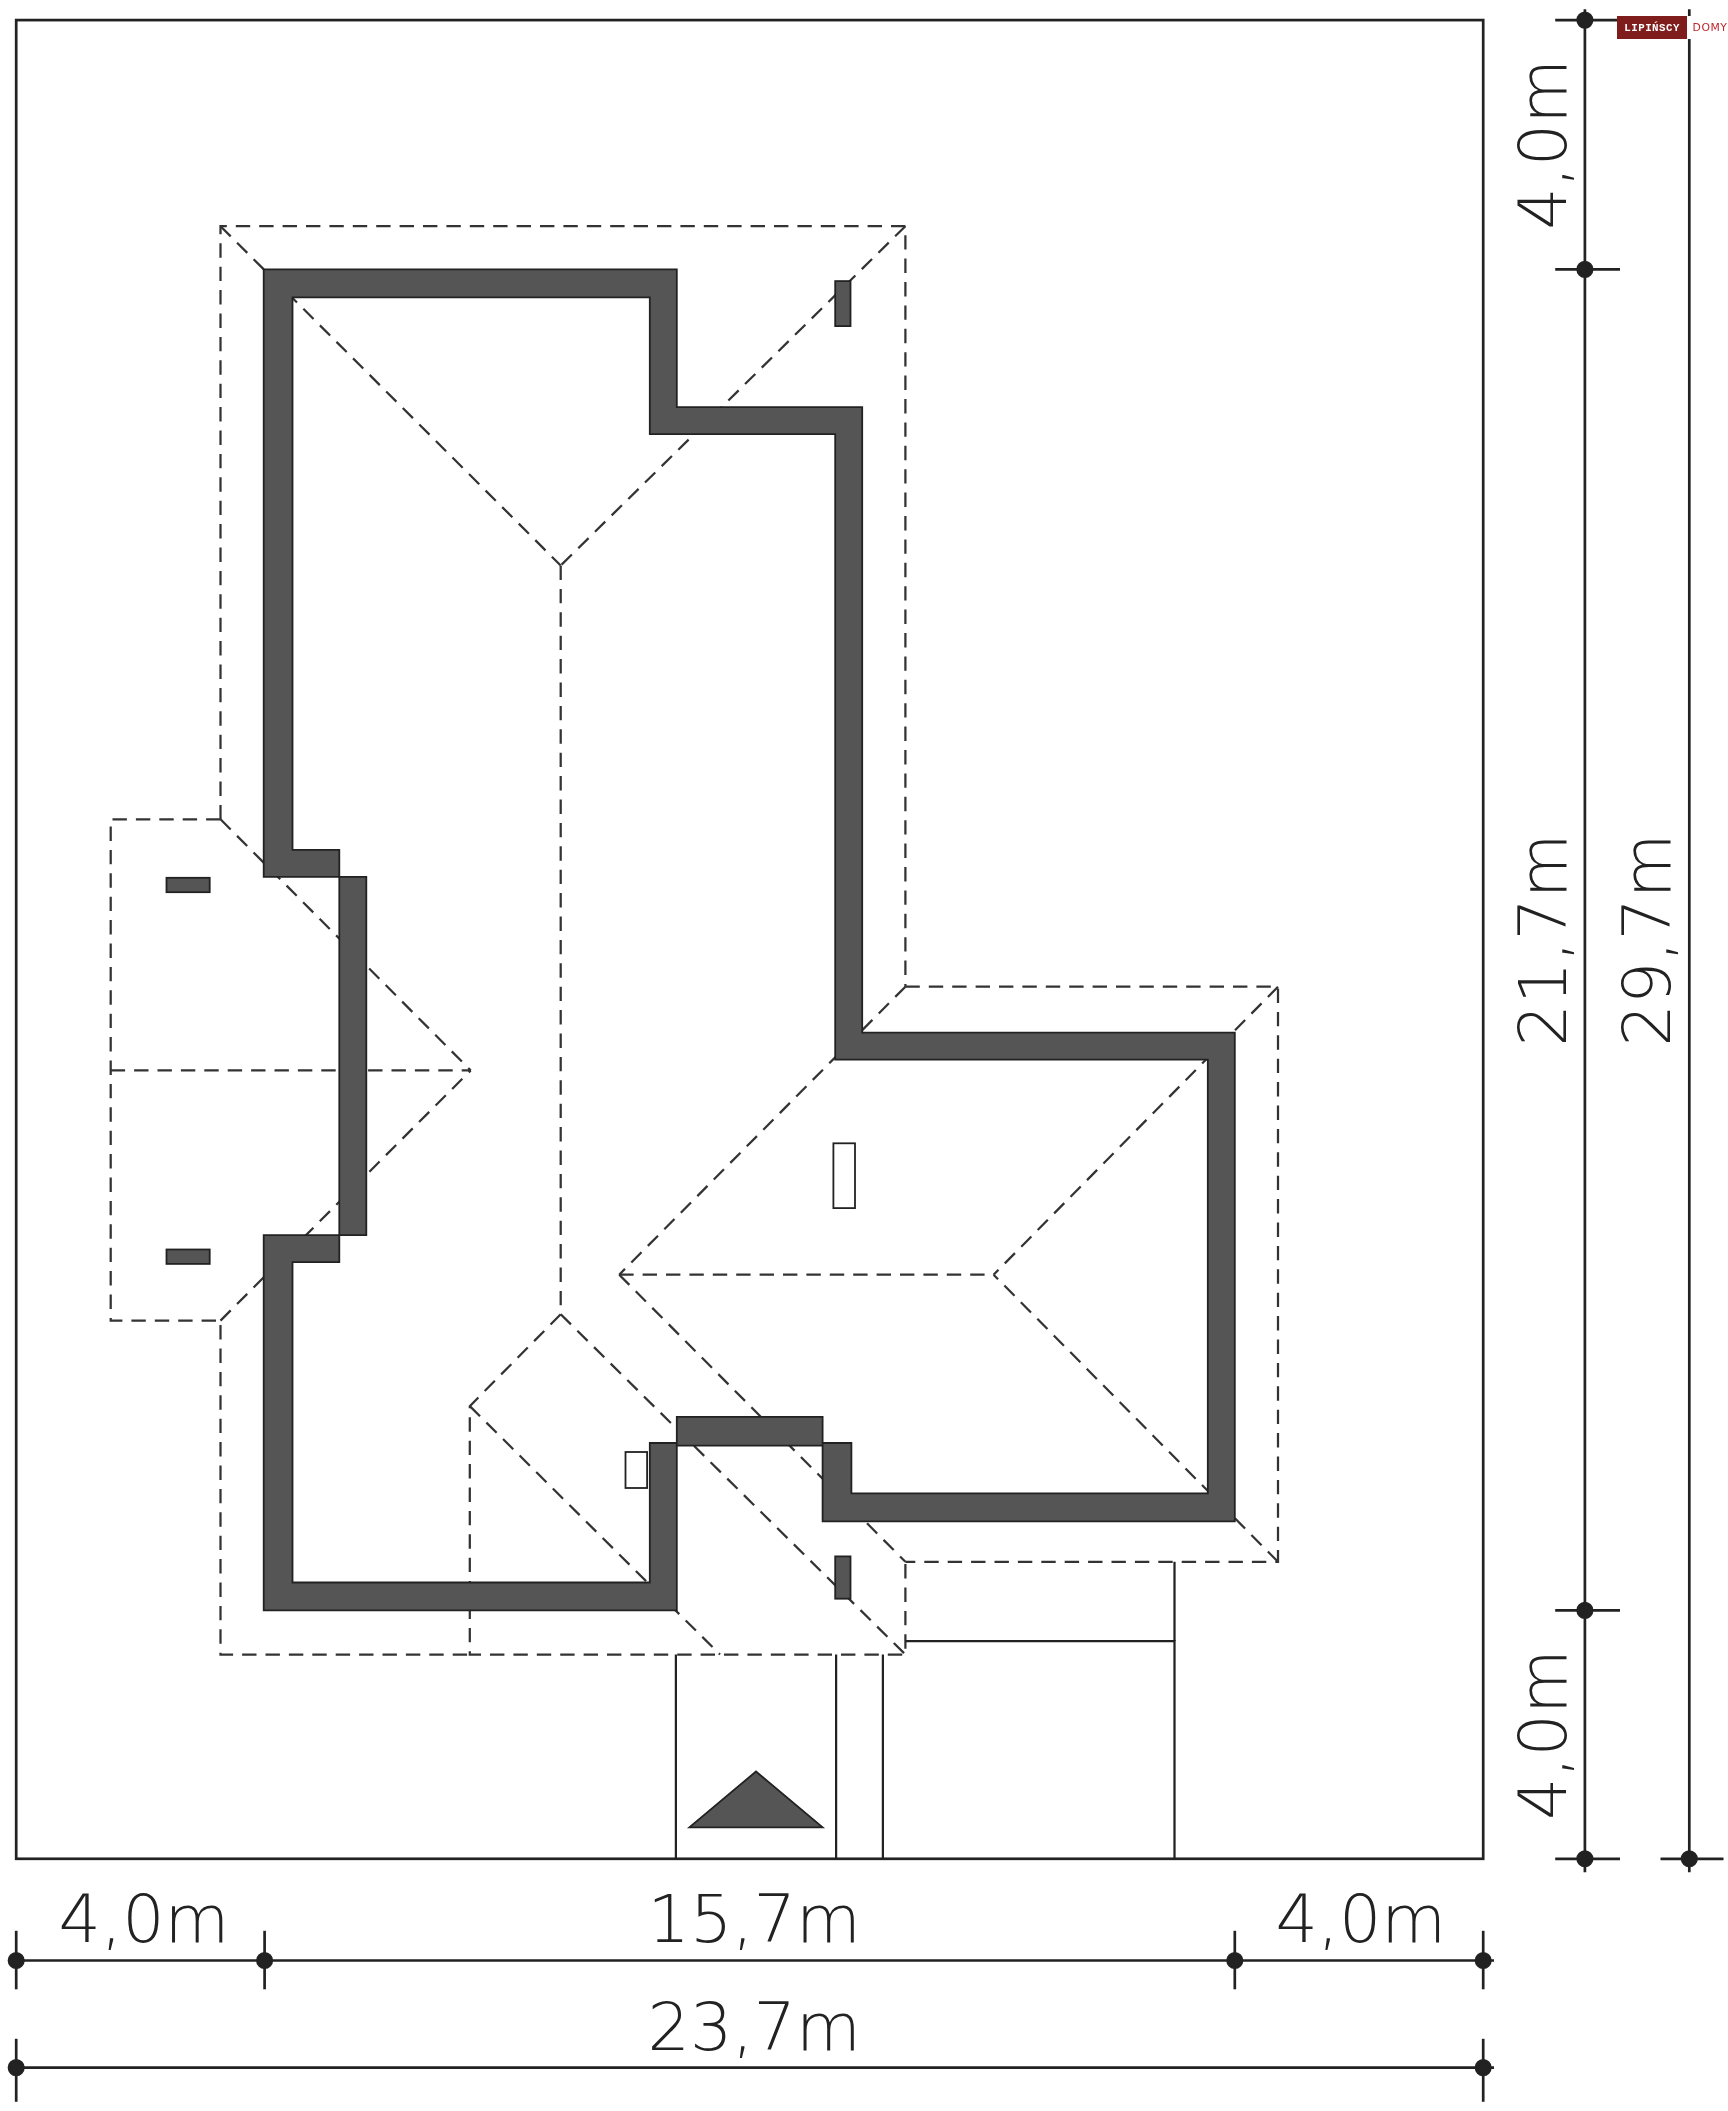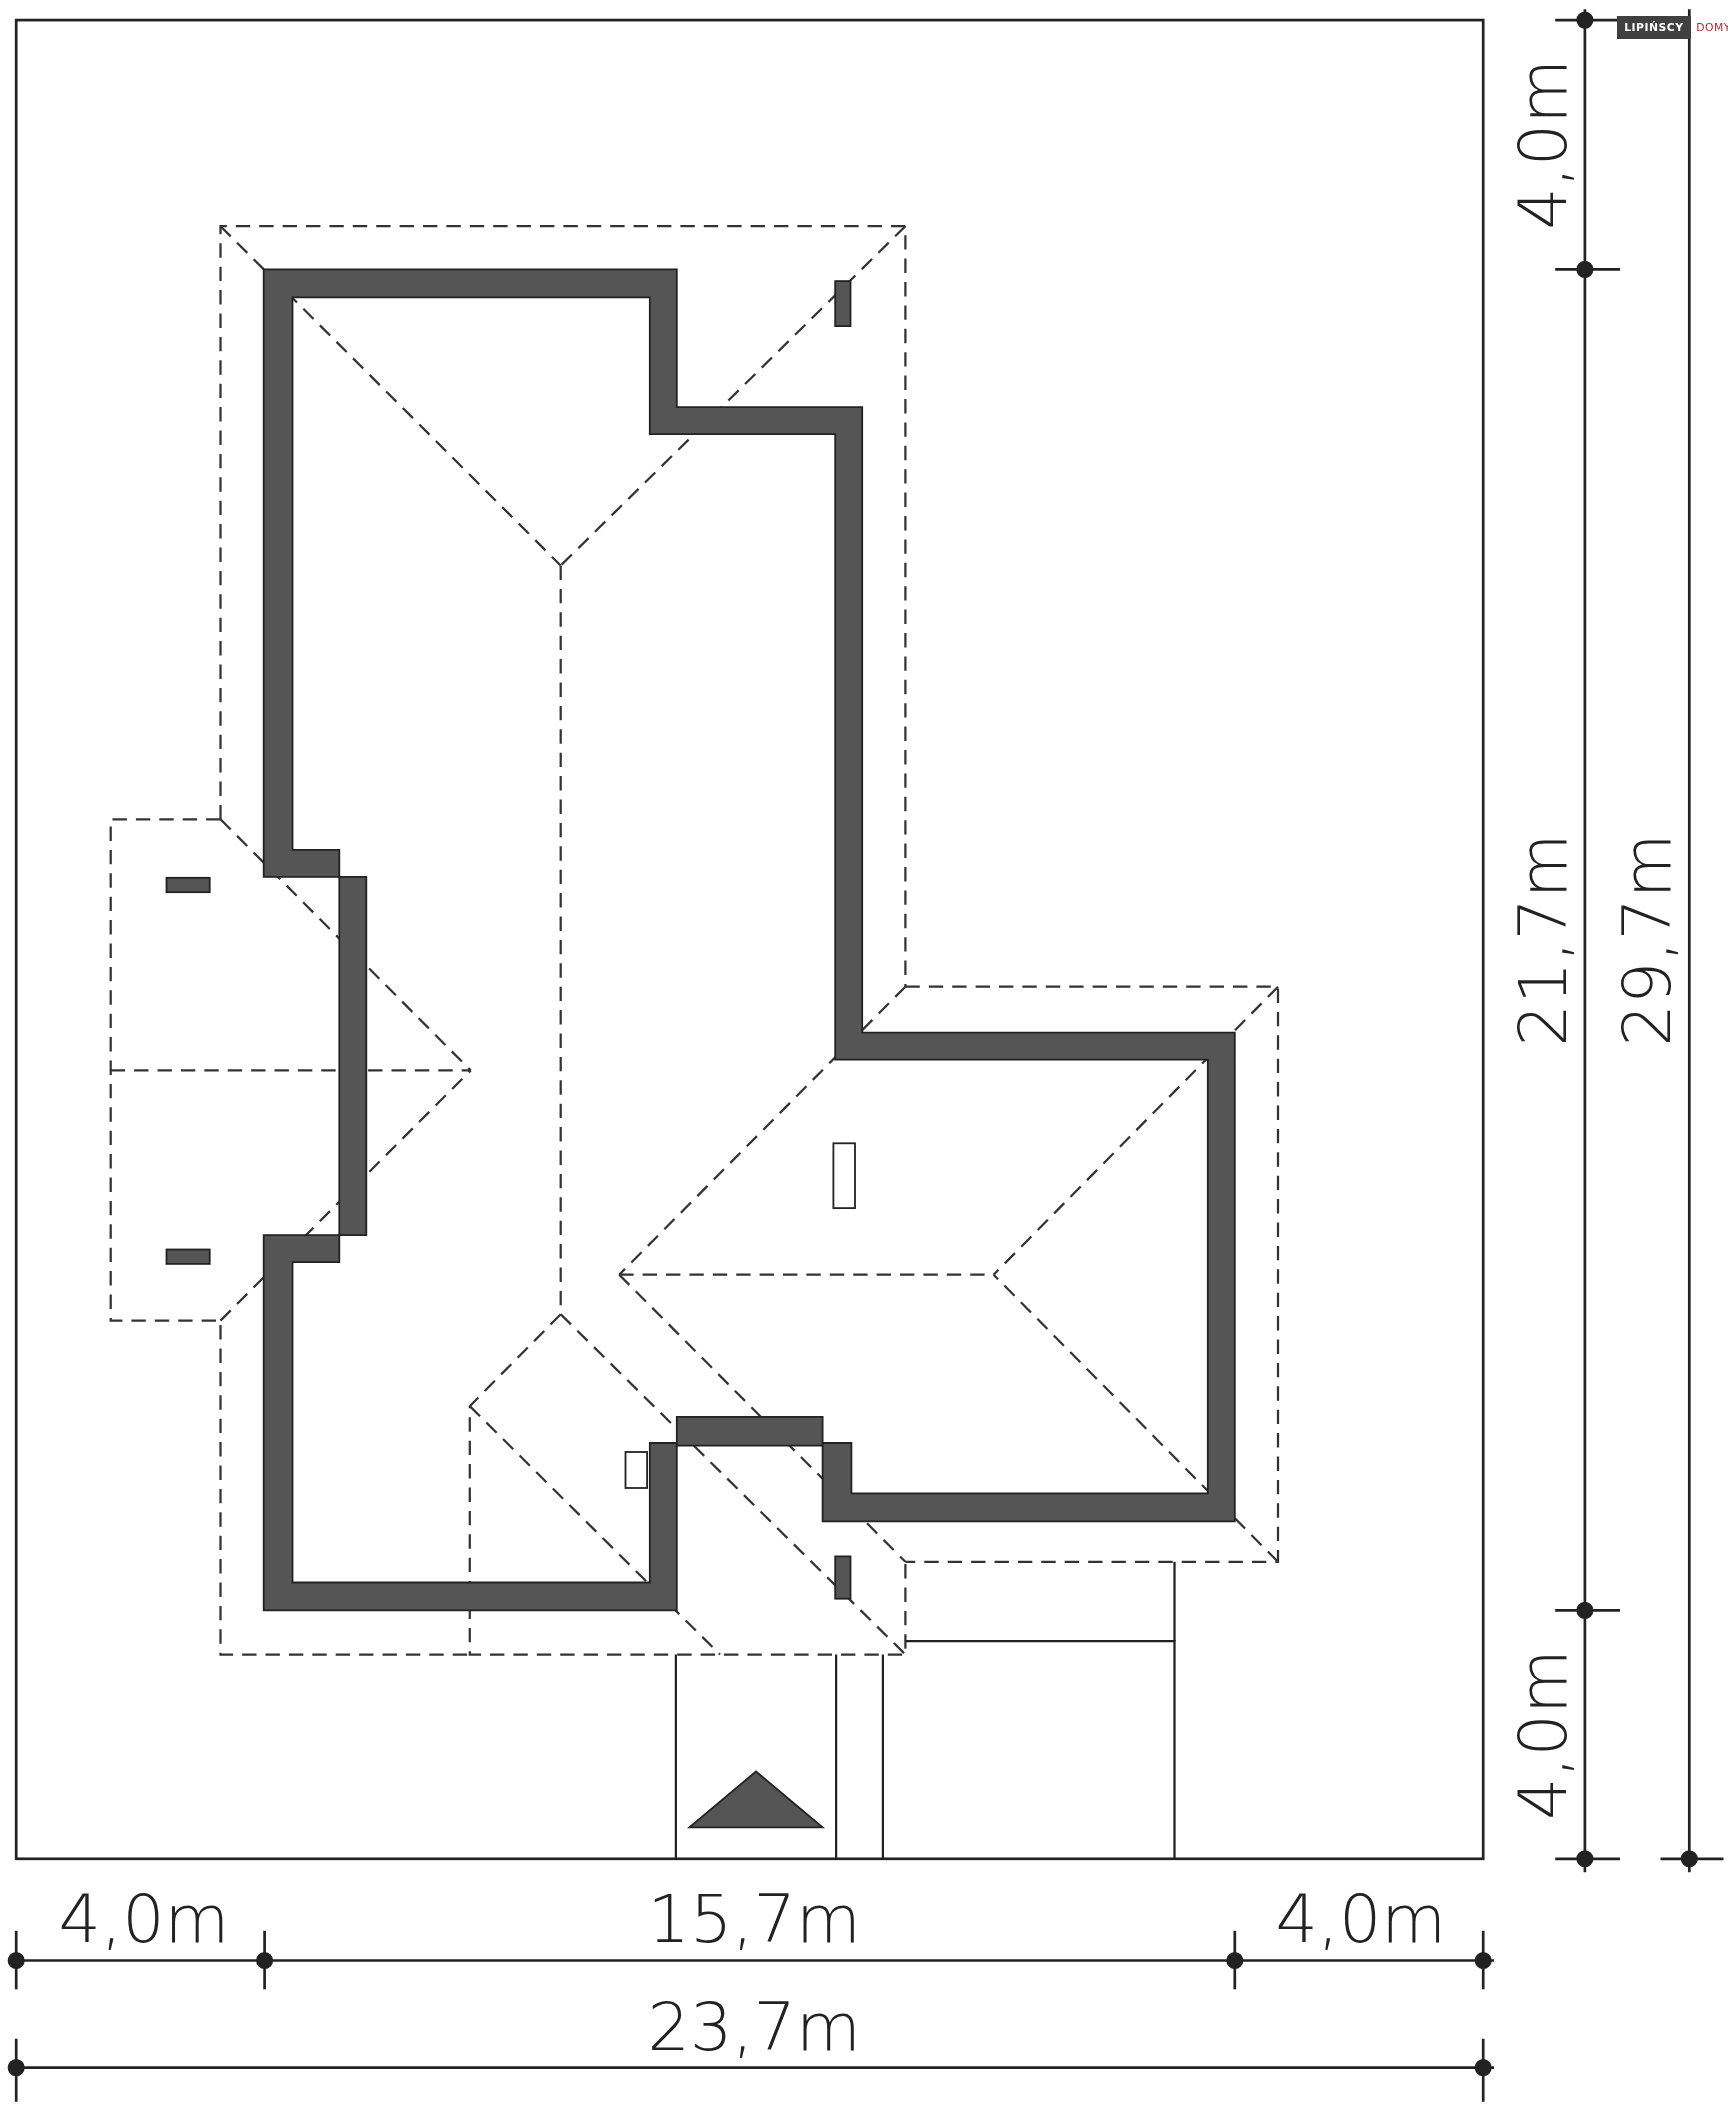--- a/index.html
+++ b/index.html
@@ -1,20 +1,20 @@
 <!DOCTYPE html>
 <html style="font-size:14.4px"><head>
 <meta charset="utf-8">
 <style>
   html,body{margin:0;padding:0;background:#fff;}
   body{width:1728px;height:2112px;position:relative;overflow:hidden;font-family:"DejaVu Sans",sans-serif;}
   svg{position:absolute;left:0;top:0;}
   .dim-text{font-family:"DejaVu Sans",sans-serif;font-size:74px;fill:#222;font-weight:300;}
   .logo{position:absolute;left:1617px;top:16px;height:23.4px;display:flex;align-items:stretch;font-family:"DejaVu Sans",sans-serif;font-size:10.8px;font-weight:bold;letter-spacing:0.5px;}
-  .logo-a{background:#404040;color:#fff;padding:0 7.2px;display:flex;align-items:center;}
+  .logo-a{background:#7f1d1d;color:#fff;padding:0 7.2px;display:flex;align-items:center;font-family:Liberation Mono, monospace;}
   .logo-b{background:#fff;color:#c0262d;padding:0 5.4px;display:flex;align-items:center;font-weight:normal;}
 </style>
 </head>
 <body>
 
 <svg width="1728" height="2112" viewBox="0 0 1920 2346" xmlns="http://www.w3.org/2000/svg">
 
   <rect x="18" y="22" width="1630" height="2043" fill="none" stroke="#222" stroke-width="3"></rect>
 
   <g fill="none" stroke="#333" stroke-width="2.5" stroke-dasharray="16,10">

